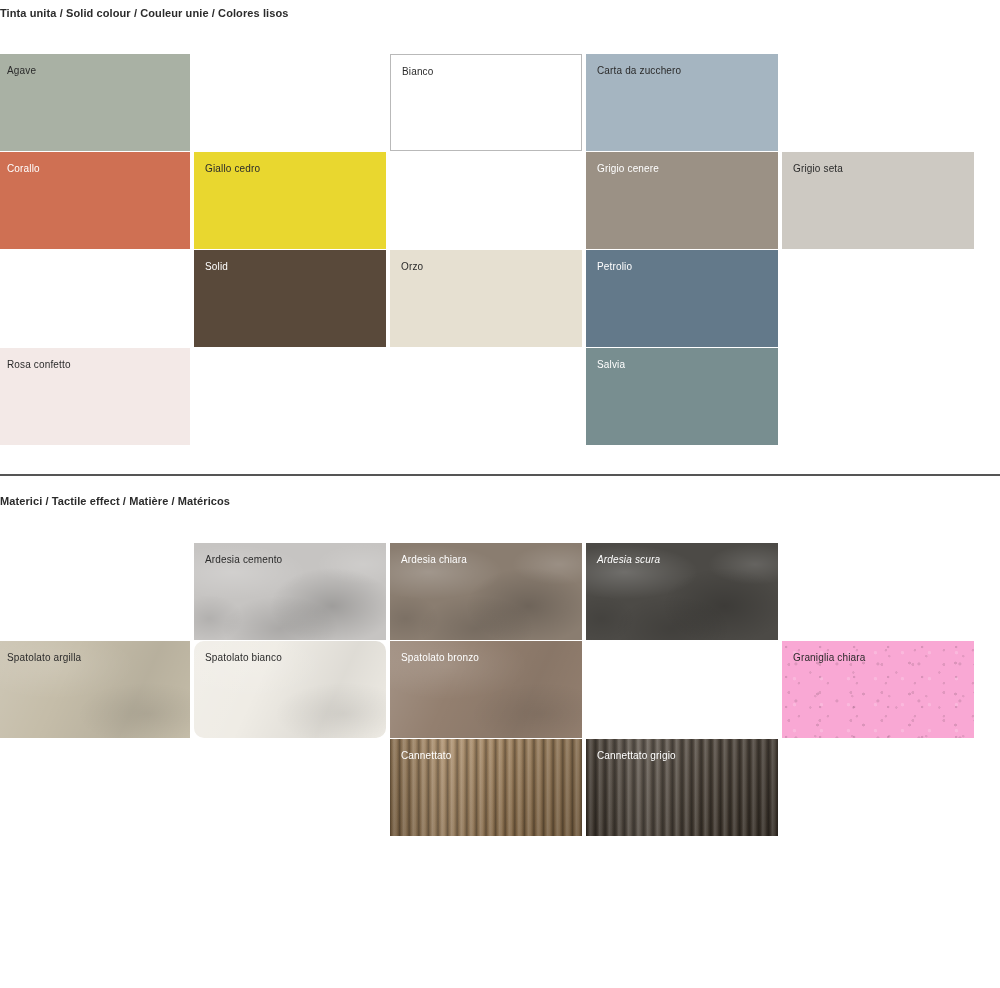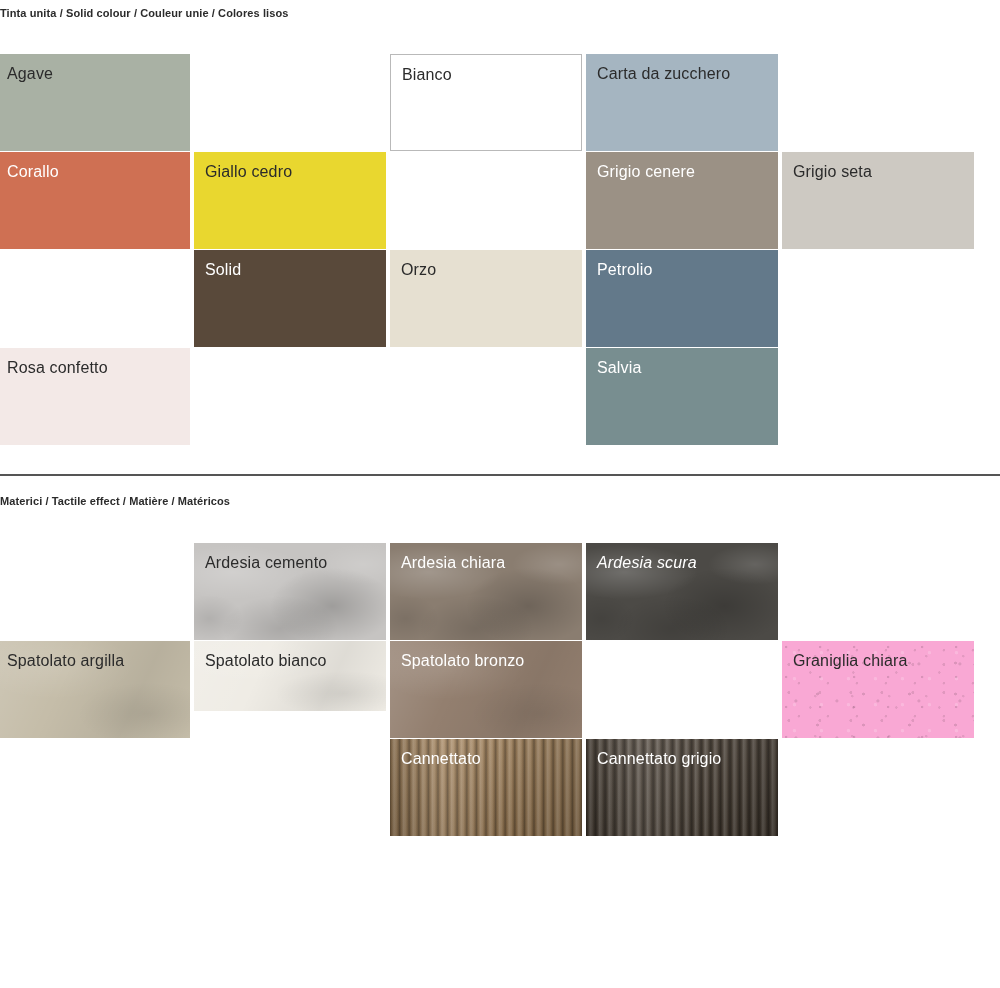--- a/index.html
+++ b/index.html
@@ -49,21 +49,21 @@
 
   .swatch {
     position: absolute;
     box-sizing: border-box;
     overflow: hidden;
   }
   .swatch .label {
     position: absolute;
     top: 11px;
     left: 11px;
-    font-size: 16px;
+    font-size: 10px;
     font-weight: 400;
     letter-spacing: .15px;
     white-space: nowrap;
     z-index: 4;
   }
   .label.dark  { color: #2b2b2b; }
   .label.light { color: #ffffff; }
 
   .swatch.outlined { border: 1px solid #b9b9b9; }
 
@@ -182,21 +182,21 @@
         <span class="label light">Ardesia chiara</span>
       </div>
       <div class="swatch" style="left: 586px; top: 0px; width: 192px; height: 97px; background: rgb(76, 74, 70); font-style: italic;">
         <span class="tex stone"></span>
         <span class="label light">Ardesia scura</span>
       </div>
       <div class="swatch" style="left: -4px; top: 98px; width: 194px; height: 97px; background: rgb(197, 189, 169);">
         <span class="tex plaster"></span>
         <span class="label dark">Spatolato argilla</span>
       </div>
-      <div class="swatch" style="left: 194px; top: 98px; width: 192px; height: 70px; background: rgb(239, 236, 229);">
+      <div class="swatch" style="left: 194px; top: 98px; width: 192px; height: 97px; background: rgb(239, 236, 229); border-radius: 10px;">
         <span class="tex plaster"></span>
         <span class="label dark">Spatolato bianco</span>
       </div>
       <div class="swatch" style="left: 390px; top: 98px; width: 192px; height: 97px; background: rgb(147, 127, 111);">
         <span class="tex plaster"></span>
         <span class="label light">Spatolato bronzo</span>
       </div>
       <div class="swatch" style="left: 782px; top: 98px; width: 192px; height: 97px; background: #f9a8d4;">
         <span class="tex grit"></span>
         <span class="label dark">Graniglia chiara</span>

